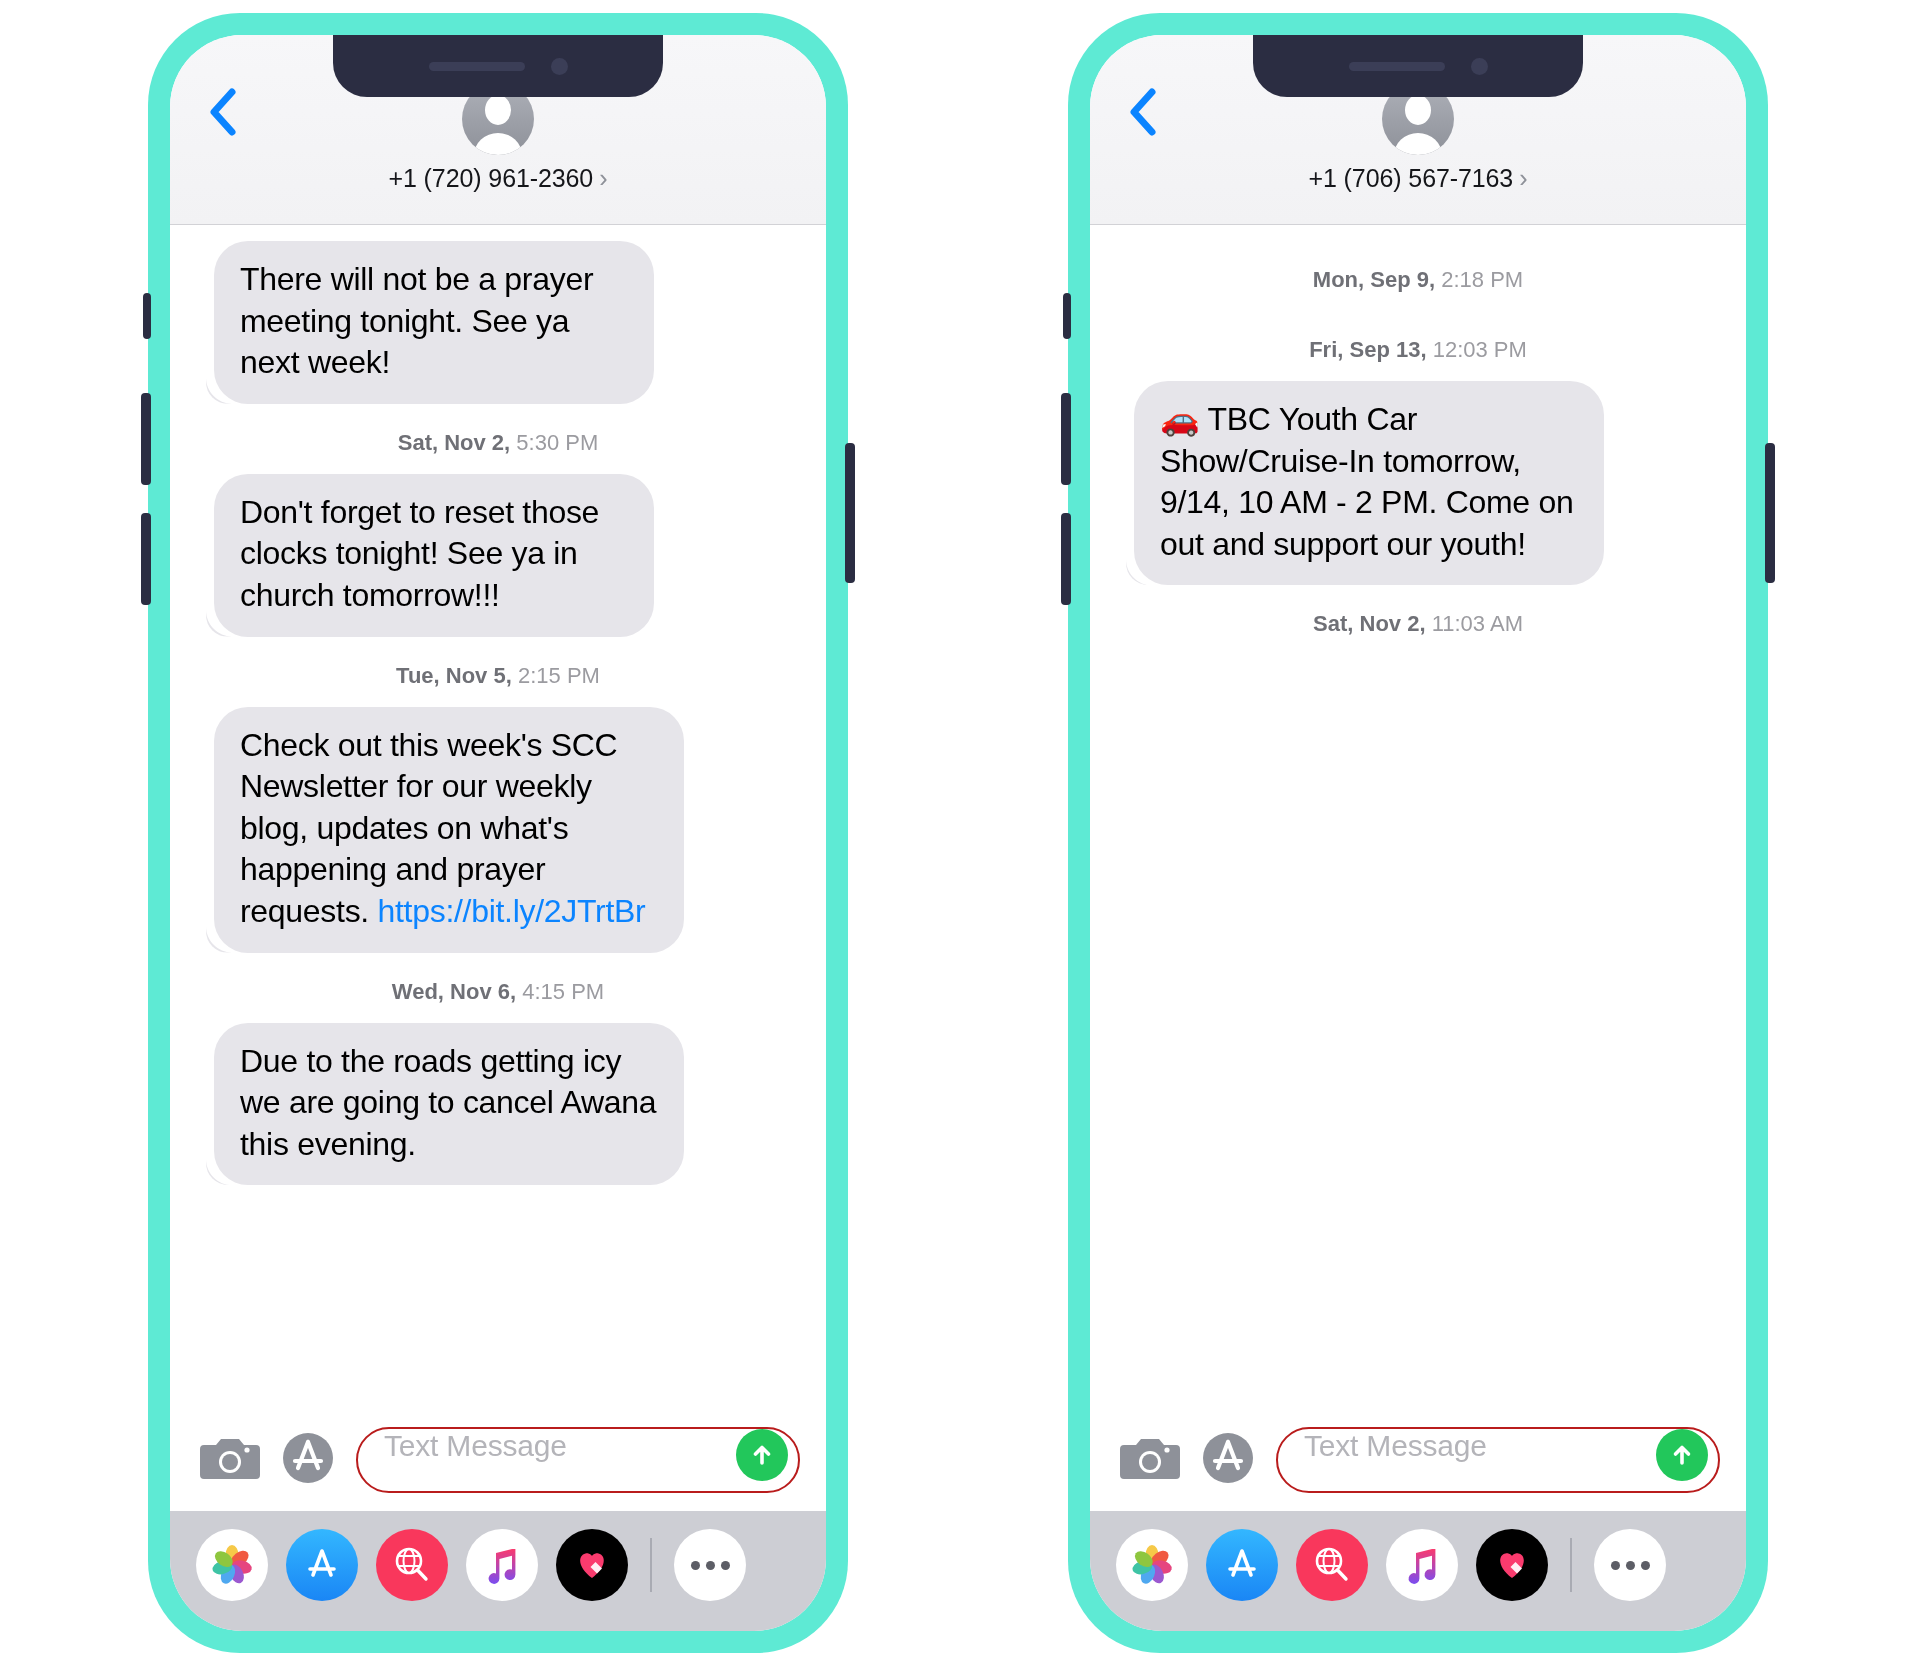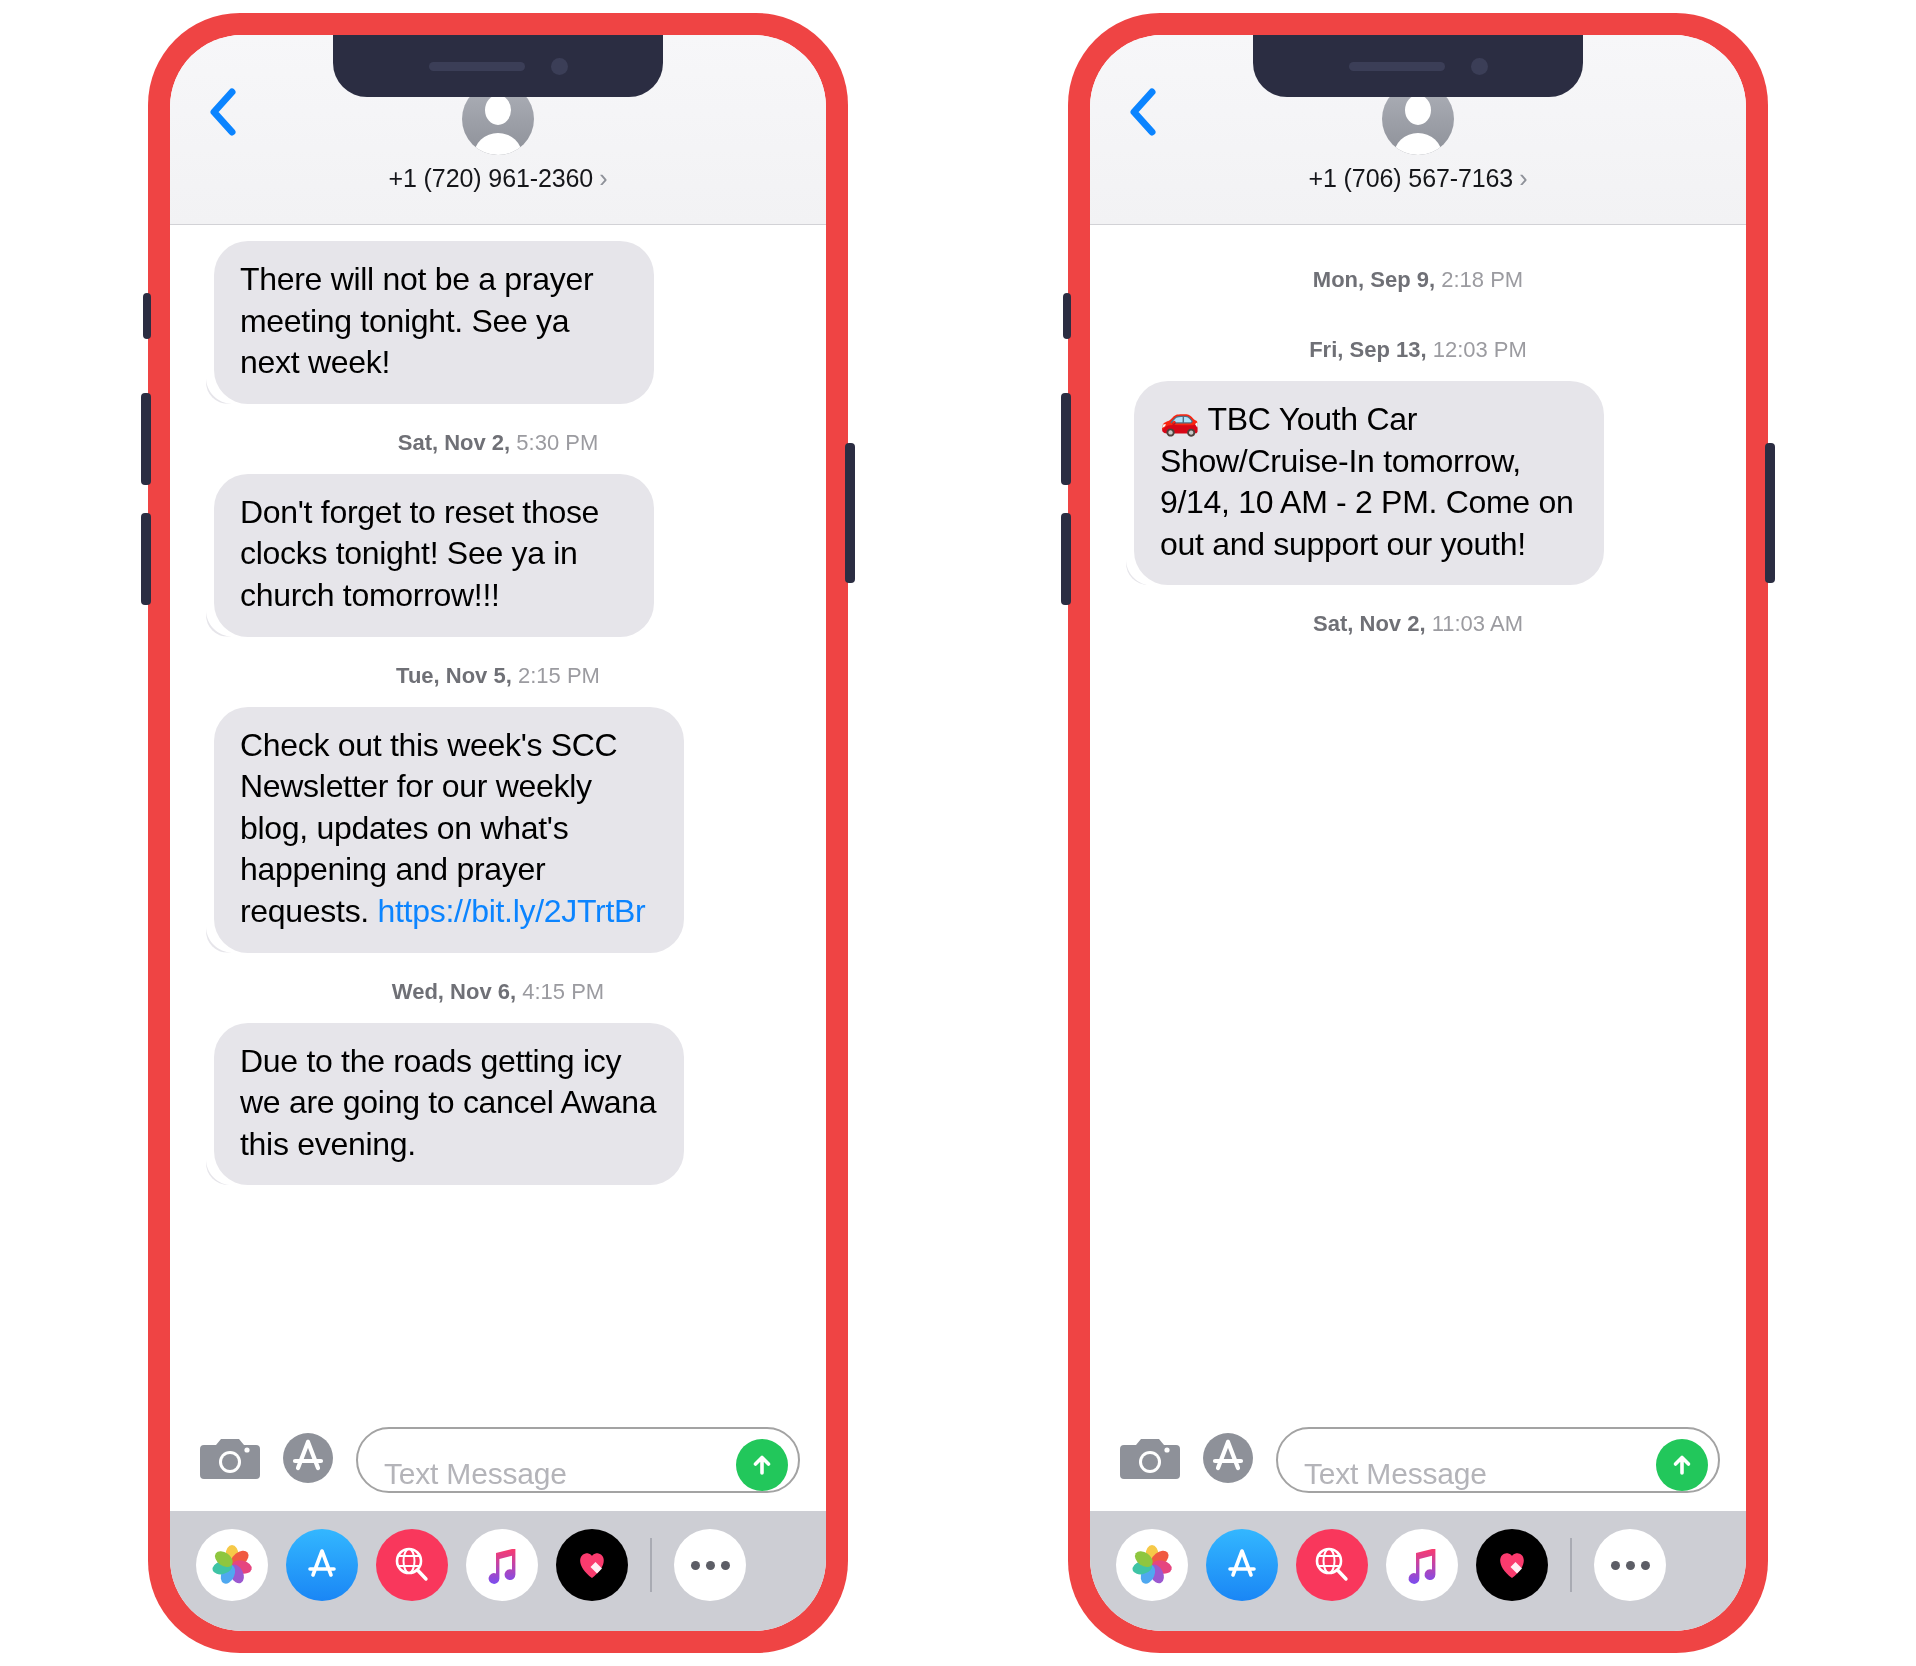--- a/index.html
+++ b/index.html
@@ -16,21 +16,21 @@
     justify-content: center;
     align-items: center;
     gap: 220px;
   }
 
   
   .phone {
     position: relative;
     width: 700px;
     height: 1640px;
-    background: #ef4444;
+    background: #5eead4;
     border-radius: 92px;
     padding: 22px;
     flex: 0 0 auto;
   }
   .phone .screen {
     position: relative;
     width: 100%;
     height: 100%;
     background: #ffffff;
     border-radius: 72px;
@@ -194,24 +194,24 @@
     background: #ffffff;
     display: flex;
     align-items: center;
     gap: 20px;
     padding: 14px 26px 18px 30px;
   }
   .icon-btn { flex: 0 0 auto; cursor: pointer; }
   .field {
     flex: 1 1 auto;
     height: 66px;
-    border: 2px solid #a3a3a3;
+    border: 2px solid #b91c1c;
     border-radius: 34px;
     display: flex;
-    align-items: flex-end;
+    align-items: flex-start;
     padding: 0 10px 0 26px;
     background: #ffffff;
   }
   .field .ph {
     flex: 1 1 auto;
     font-size: 30px;
     color: #b4b4b9;
     letter-spacing: -0.2px;
   }
   .send {

